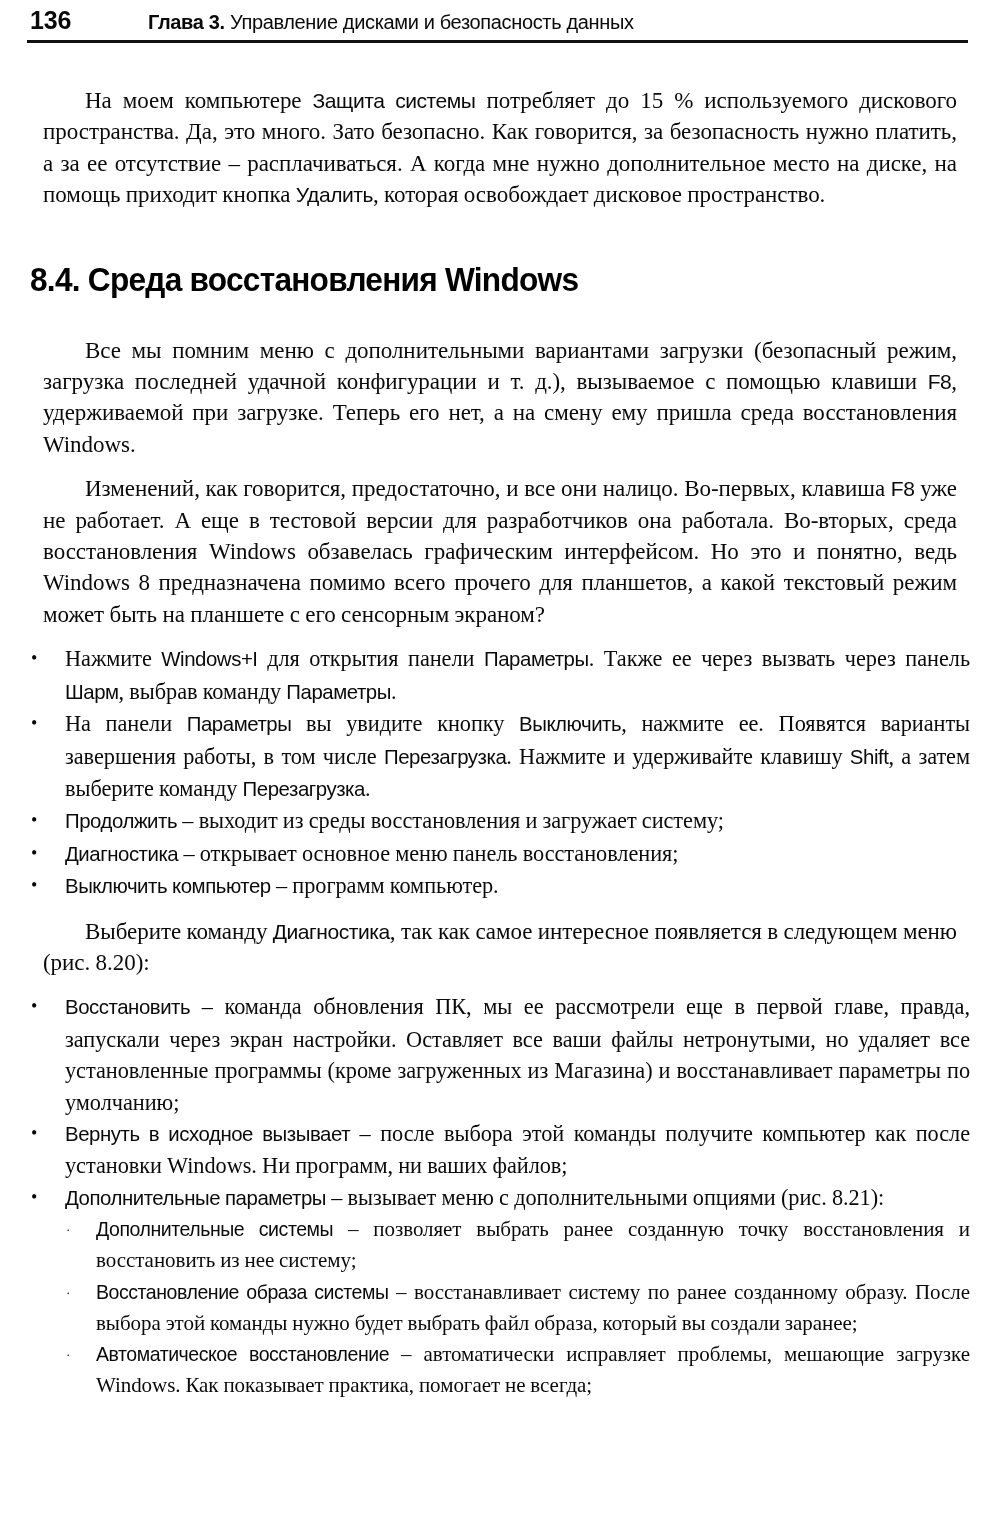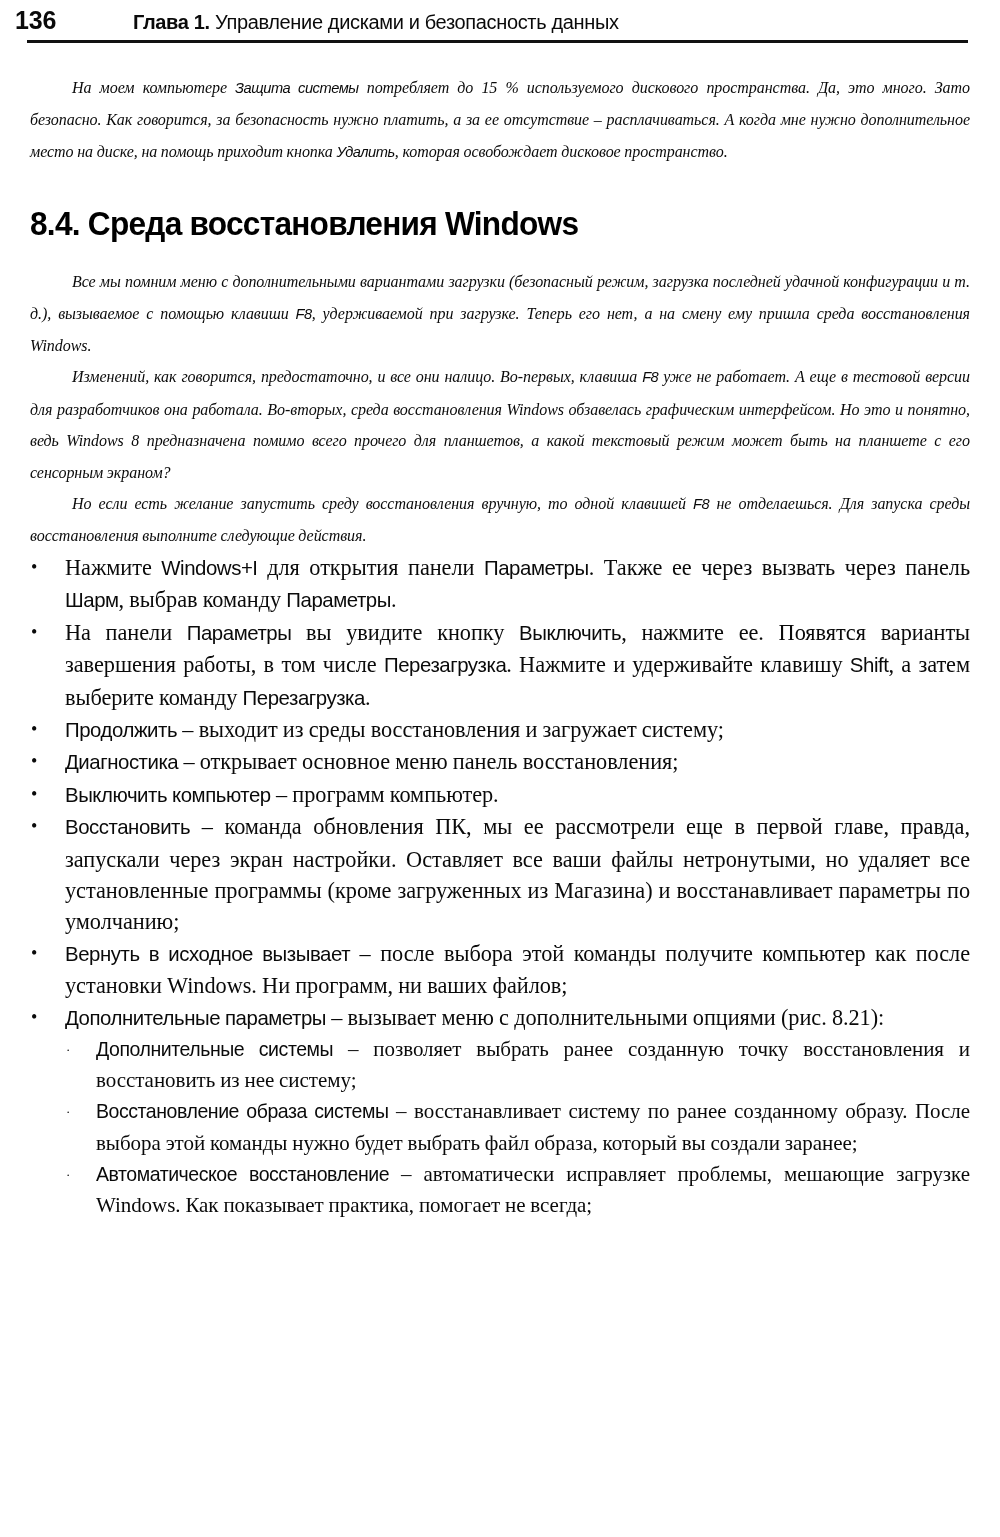--- a/index.html
+++ b/index.html
@@ -20,21 +20,21 @@
   .page {
     position: relative;
     width: 1000px;
     height: 1537px;
     box-sizing: border-box;
   }
 
   
   .running-head {
     position: absolute;
-    left: 15px;
+    left: 30px;
     top: 8px;
     width: 941px;
     height: 36px;
     display: flex;
     align-items: baseline;
   }
   .folio {
     font-family: "Liberation Sans", "DejaVu Sans", sans-serif;
     font-weight: bold;
     font-size: 25px;
@@ -64,29 +64,28 @@
 
   
   .column {
     position: absolute;
     left: 30px;
     top: 72px;
     width: 940px;
   }
 
   p.body {
-    margin: 0;
-    font-size: 16px;
+    margin: 13px;
+    font-size: 23px;
     line-height: 31.4px;
     text-align: justify;
     text-indent: 42px;
     hyphens: manual;
     letter-spacing: -0.05px;
     word-spacing: -0.3px;
-    font-style: italic;
   }
   p.body.noindent { text-indent: 0; }
 
   h2.section {
     margin: 0;
     font-family: "Liberation Sans", "DejaVu Sans", sans-serif;
     font-weight: bold;
     font-size: 34px;
     line-height: 38px;
     letter-spacing: -0.8px;
@@ -152,40 +151,39 @@
   }
   li.subitem .ui { font-size: 0.93em; }
 </style>
 </head>
 <body>
 
 <div class="page">
 
   <div class="running-head">
     <span class="folio">136</span>
-    <span class="head-title"><span class="chapter-no">Глава 1.</span><span> Управление дисками и безопасность данных</span></span>
+    <span class="head-title"><span class="chapter-no">Глава 3.</span><span> Управление дисками и безопасность данных</span></span>
   </div>
   <div class="head-rule"></div>
 
   <div class="column">
 
     <p class="body"><span>На моем компьютере </span><span class="ui">Защита системы</span><span> потребляет до 15 % используемого дискового пространства. Да, это много. Зато безопасно. Как говорится, за безопасность нужно платить, а за ее отсутствие – расплачиваться. А когда мне нужно дополнительное место на диске, на помощь приходит кнопка </span><span class="ui">Удалить</span><span>, которая освобождает дисковое пространство.</span></p>
 
     <div class="spacer-before-h2"></div>
 
     <h2 class="section">8.4. Среда восстановления Windows</h2>
 
     <div class="spacer-after-h2"></div>
 
     <p class="body"><span>Все мы помним меню с дополнительными вариантами загрузки (безопасный режим, загрузка последней удачной конфигурации и т. д.), вызываемое с помощью клавиши </span><span class="ui">F8</span><span>, удерживаемой при загрузке. Теперь его нет, а на смену ему пришла среда восстановления Windows.</span></p>
 
     <p class="body"><span>Изменений, как говорится, предостаточно, и все они налицо. Во-первых, клавиша </span><span class="ui">F8</span><span> уже не работает. А еще в тестовой версии для разработчиков она работала. Во-вторых, среда восстановления Windows обзавелась графическим интерфейсом. Но это и понятно, ведь Windows 8 предназначена помимо всего прочего для планшетов, а какой текстовый режим может быть на планшете с его сенсорным экраном?</span></p>
 
 
-    <p class="body"><span>Но если есть желание запустить среду восстановления вручную, то одной клавишей </span><span class="ui">F8</span><span> не отделаешься. Для запуска среды восстановления выполните следующие действия.</span></p>
 
     <ul class="list">
       <li class="item">
         <span class="marker">•</span><span>Нажмите </span><span class="ui">Windows+I</span><span> для открытия панели </span><span class="ui">Параметры</span><span>. Также ее через вызвать через панель </span><span class="ui">Шарм</span><span>, выбрав команду </span><span class="ui">Параметры</span><span>.</span>
       </li>
       <li class="item">
         <span class="marker">•</span><span>На панели </span><span class="ui">Параметры</span><span> вы увидите кнопку </span><span class="ui">Выключить</span><span>, нажмите ее. Появятся варианты завершения работы, в том числе </span><span class="ui">Перезагрузка</span><span>. Нажмите и удерживайте клавишу </span><span class="ui">Shift</span><span>, а затем выберите команду </span><span class="ui">Перезагрузка</span><span>.</span>
       </li>
     </ul>
 
@@ -195,20 +193,21 @@
         <span class="marker">•</span><span class="ui">Продолжить</span><span> – выходит из среды восстановления и загружает систему;</span>
       </li>
       <li class="item">
         <span class="marker">•</span><span class="ui">Диагностика</span><span> – открывает основное меню панель восстановления;</span>
       </li>
       <li class="item">
         <span class="marker">•</span><span class="ui">Выключить компьютер</span><span> – программ компьютер.</span>
       </li>
     </ul>
 
+    <p class="body"><span>Выберите команду </span><span class="ui">Диагностика</span><span>, так как самое интересное появляется в следующем меню (рис. 8.20):</span></p>
 
     <ul class="list">
       <li class="item">
         <span class="marker">•</span><span class="ui">Восстановить</span><span> – команда обновления ПК, мы ее рассмотрели еще в первой главе, правда, запускали через экран настройки. Оставляет все ваши файлы нетронутыми, но удаляет все установленные программы (кроме загруженных из Магазина) и восстанавливает параметры по умолчанию;</span>
       </li>
       <li class="item">
         <span class="marker">•</span><span class="ui">Вернуть в исходное вызывает</span><span> – после выбора этой команды получите компьютер как после установки Windows. Ни программ, ни ваших файлов;</span>
       </li>
       <li class="item">
         <span class="marker">•</span><span class="ui">Дополнительные параметры</span><span> – вызывает меню с дополнительными опциями (рис. 8.21):</span>

